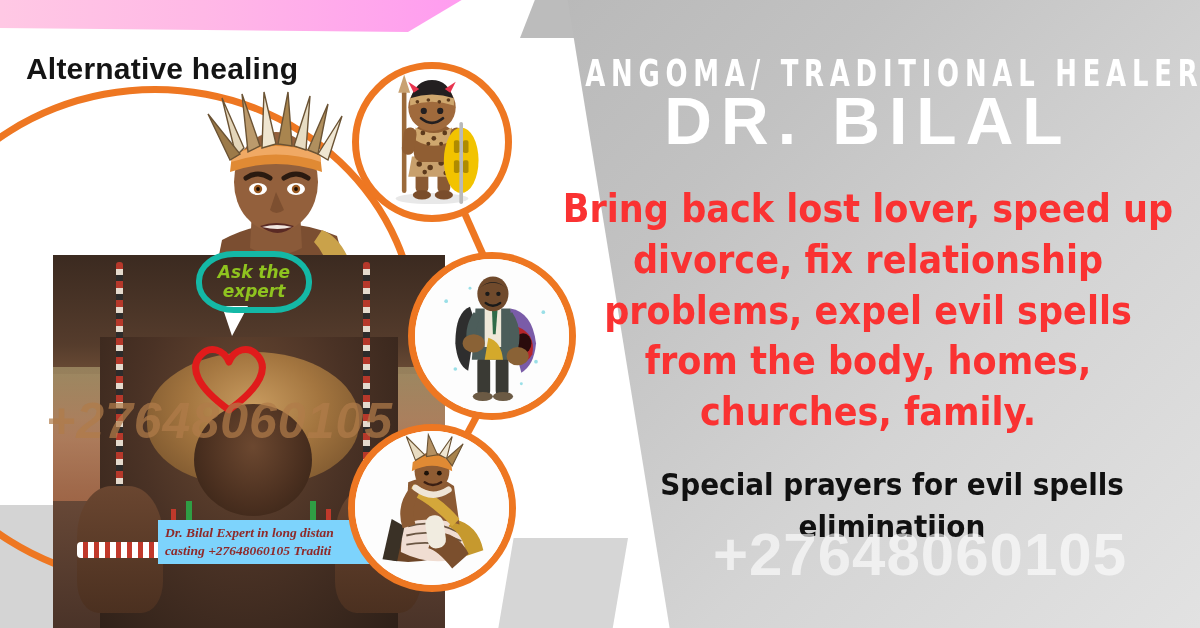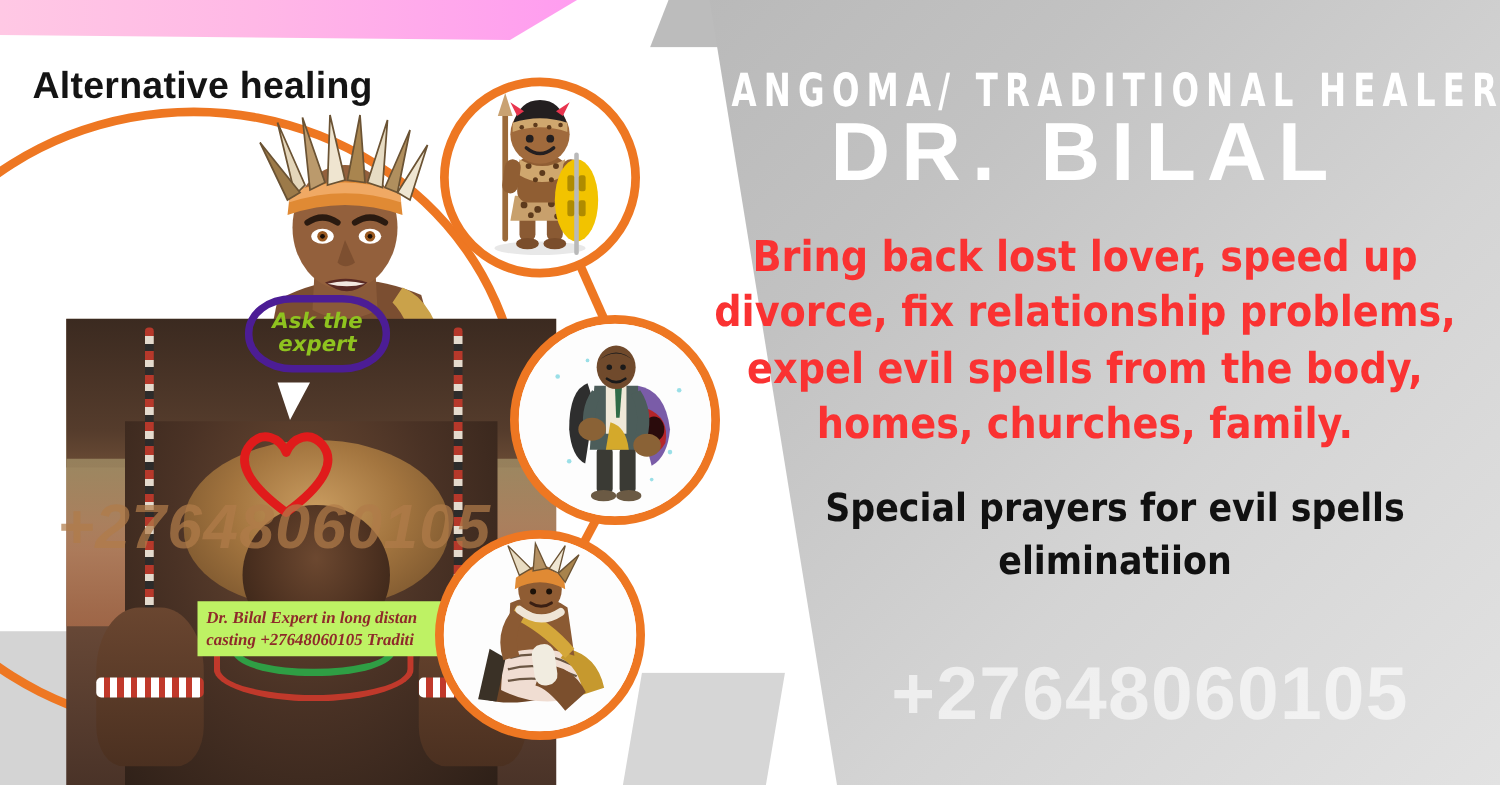--- a/index.html
+++ b/index.html
@@ -65,21 +65,21 @@
     transform-origin:center top;
   }
   .bigname {
     font-family:"Liberation Sans", sans-serif;
     font-weight:700; font-size:66px; letter-spacing:9px;
     color:#ffffff; line-height:1.05;
   }
   .red-copy {
     margin-top:28px;
     font-family:"DejaVu Sans Condensed","Liberation Sans", sans-serif;
-    font-weight:700; font-size:34px; line-height:1.30;
+    font-weight:700; font-size:39px; line-height:1.30;
     color:#fa3232; padding:0 8px;
   }
   .black-copy {
     margin-top:26px; margin-left:48px;
     font-family:"DejaVu Sans Condensed","Liberation Sans", sans-serif;
     font-weight:700; font-size:31px; line-height:1.35;
     color:#111111;
   }
   .ghost-phone {
     position:absolute; left:640px; top:520px; width:560px;
@@ -172,23 +172,23 @@
     border-radius:0 0 50% 50%;
   }
 
   
   .heart {
     position:absolute; left:186px; top:336px;
     width:86px; height:78px;
   }
   
   .bubble {
-    position:absolute; left:196px; top:236px;
+    position:absolute; left:196px; top:251px;
     width:116px; height:62px;
-    border:6px solid #4c1d95;
+    border:6px solid #14b8a6;
     border-radius:38px/30px;
     display:flex; align-items:center; justify-content:center;
   }
   .bubble-text {
     font-family:"DejaVu Sans","Liberation Sans", sans-serif;
     font-style:italic; font-weight:700; font-size:17px;
     color:#8fc31f; line-height:1.12; text-align:center;
   }
   .bubble-tail {
     position:absolute; left:222px; top:306px;
@@ -203,23 +203,23 @@
     position:absolute; left:46px; top:392px;
     font-family:"Liberation Sans", sans-serif;
     font-style:italic; font-weight:700; font-size:50px;
     color:rgba(176,124,74,0.72);
     letter-spacing:1px; white-space:nowrap;
     pointer-events:none;
   }
 
   
   .caption {
-    position:absolute; left:158px; top:481px;
+    position:absolute; left:158px; top:520px;
     width:232px; padding:4px 6px 5px 7px;
-    background:#bef264;
+    background:#7dd3fc;
     font-family:"Liberation Serif", serif;
     font-style:italic; font-weight:700; font-size:13.5px;
     line-height:1.30; color:#8e2a2a;
     overflow:hidden; white-space:nowrap;
   }
   .caption div { overflow:hidden; text-overflow:clip; }
 
   
   .circ {
     position:absolute; border:7px solid #ee7722; border-radius:50%;

